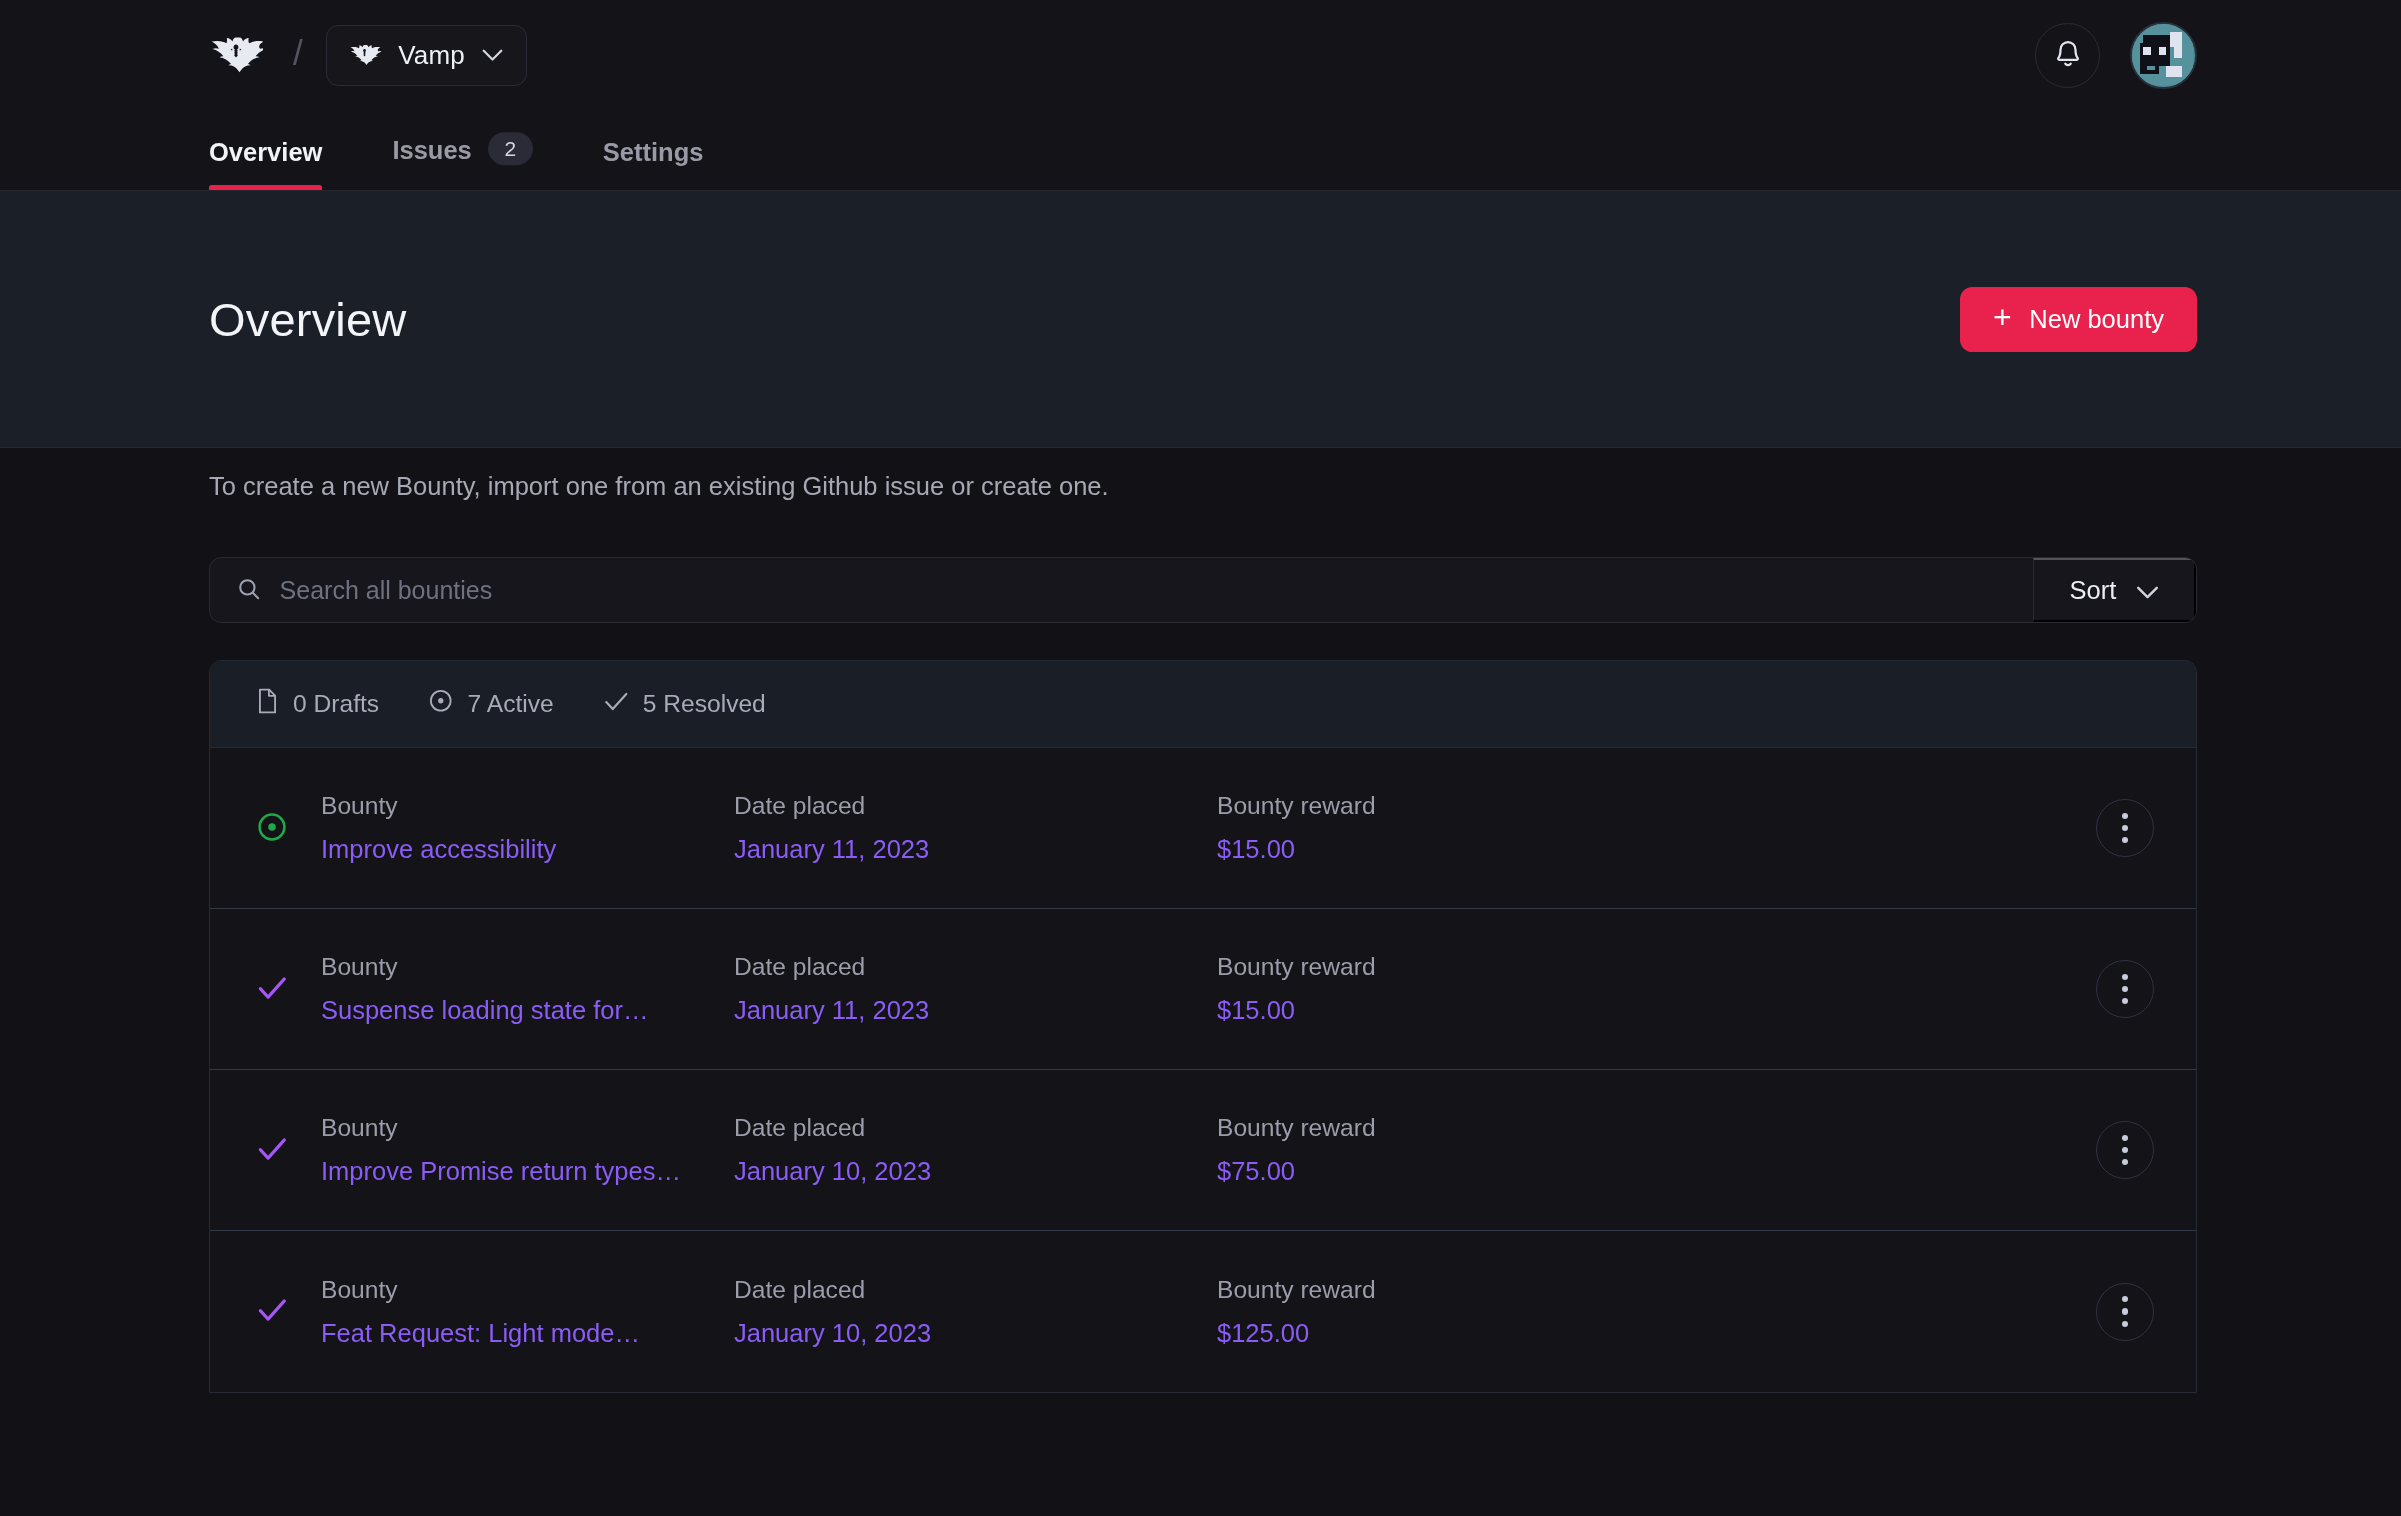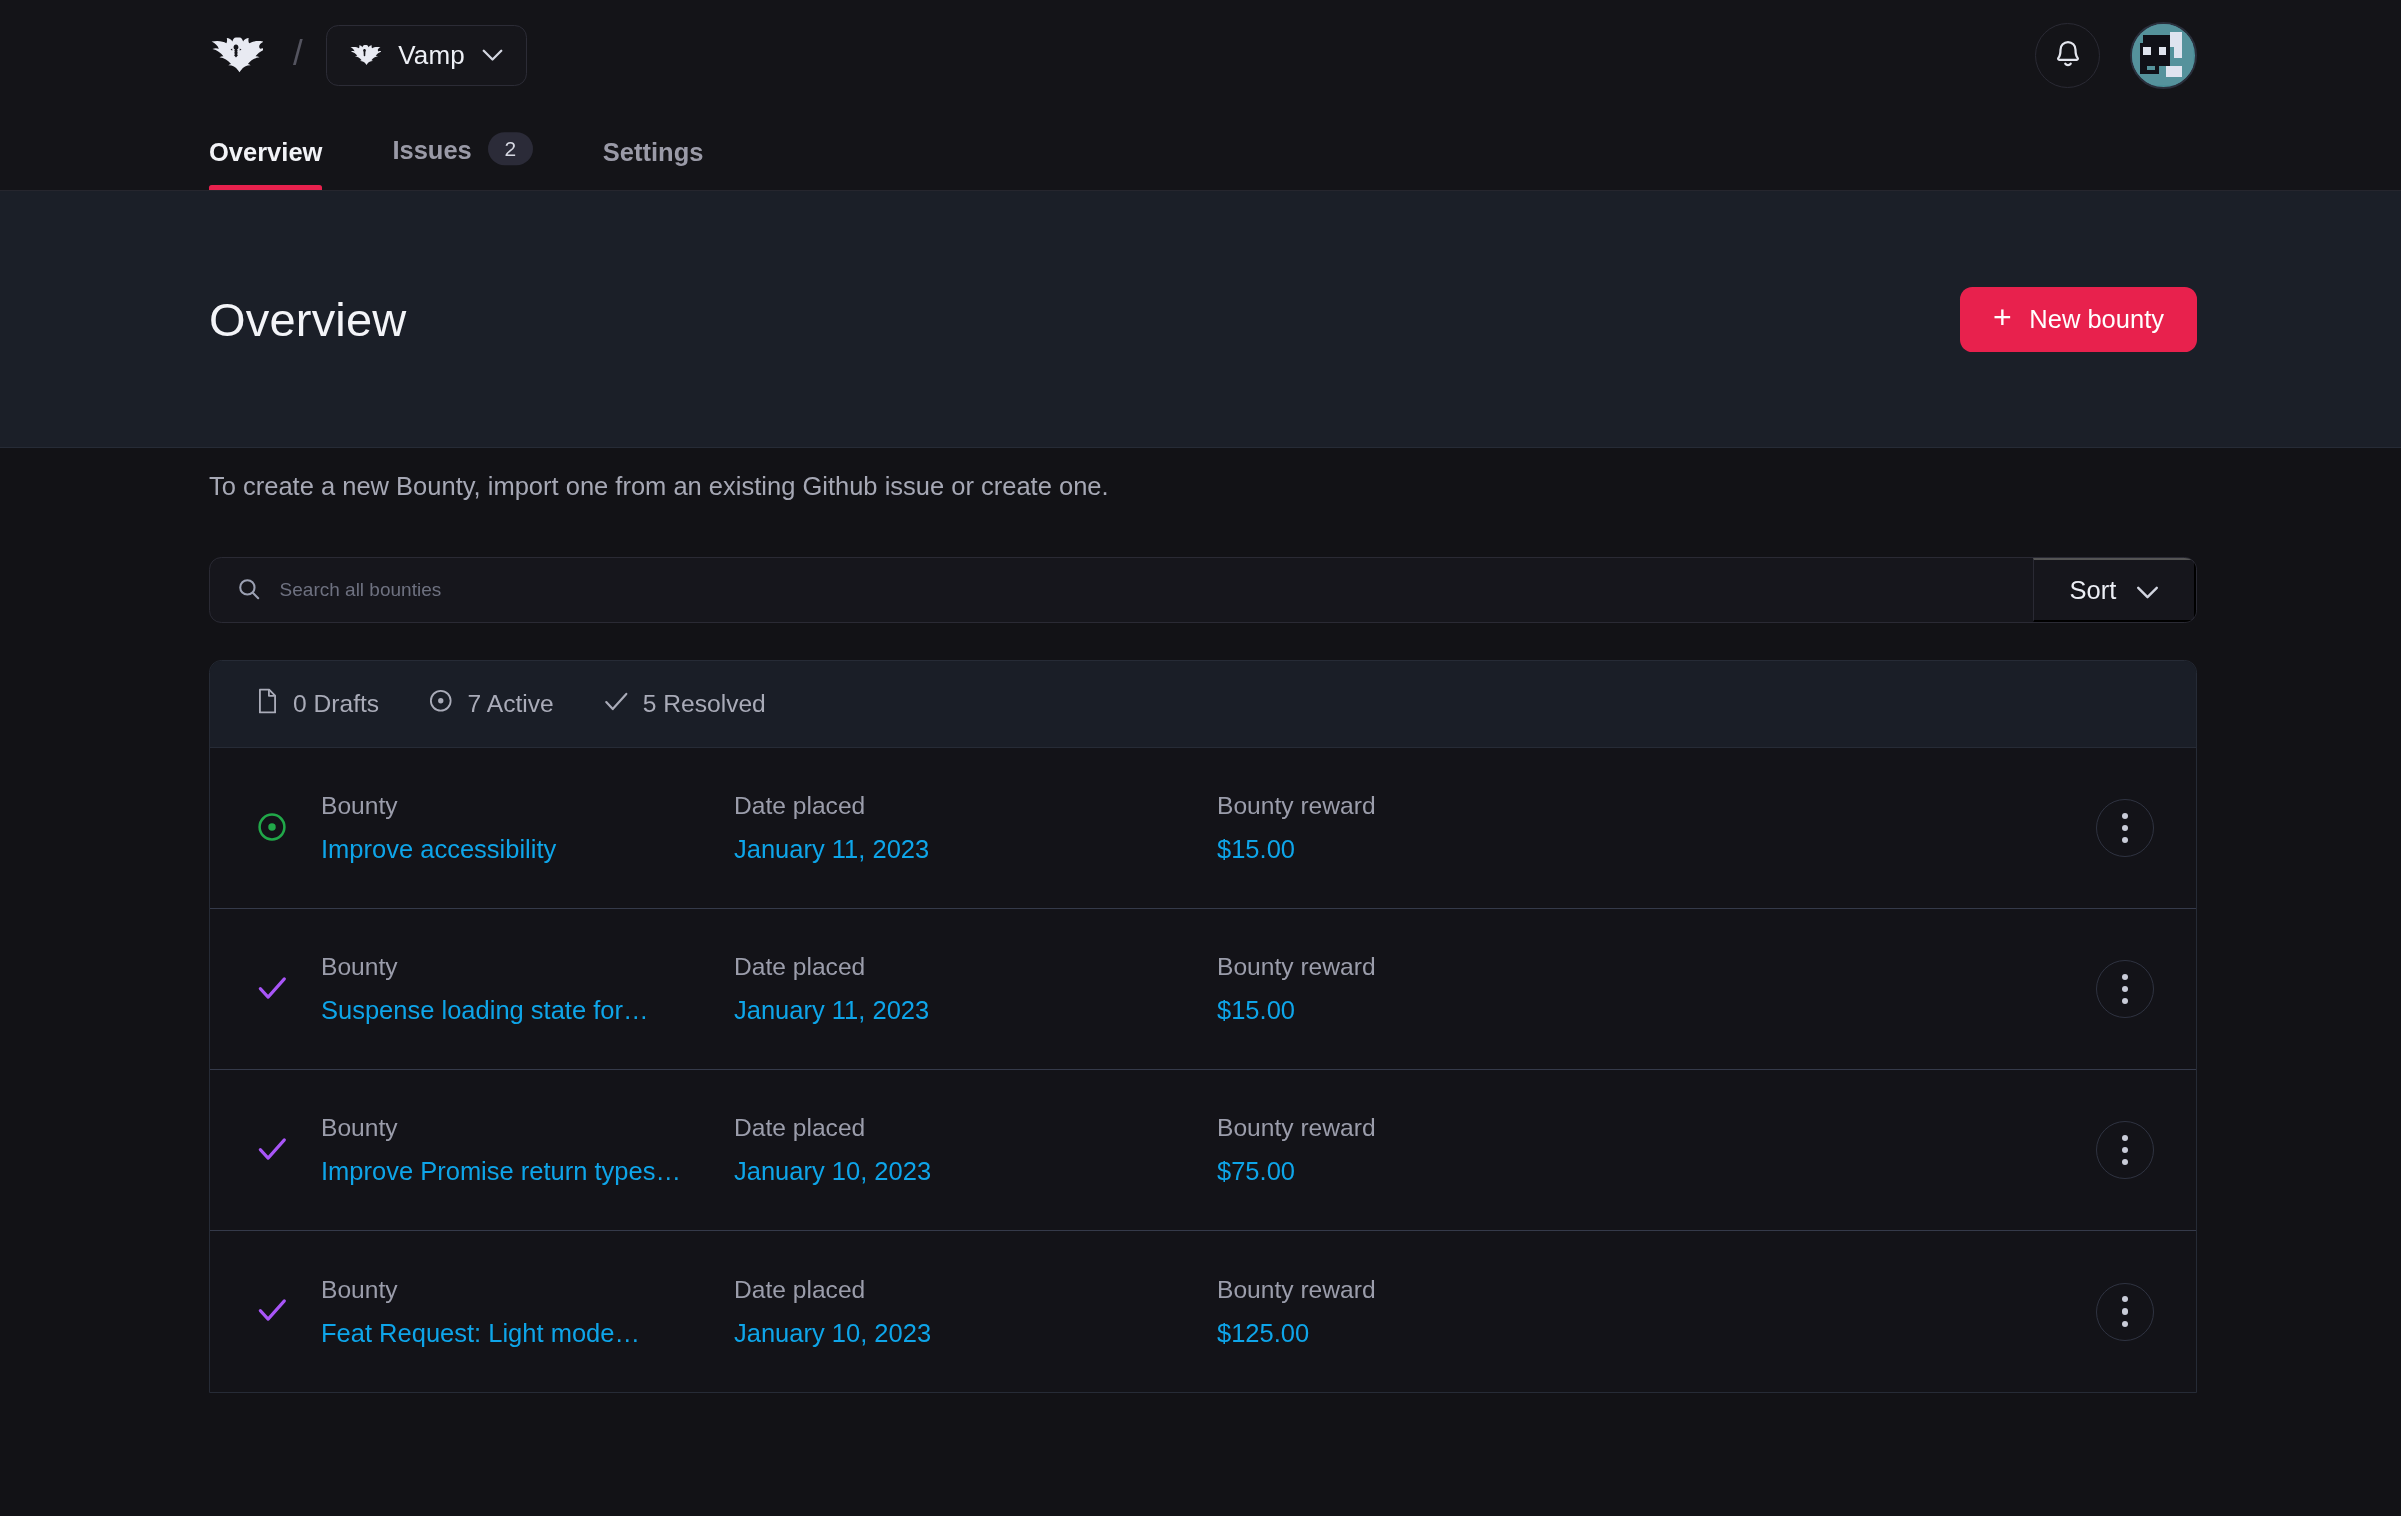--- a/index.html
+++ b/index.html
@@ -172,21 +172,21 @@
     align-items: center;
     gap: 17.6px;
     padding: 0 26px;
   }
   .search-input {
     flex: 1;
     background: transparent;
     border: none;
     outline: none;
     color: #e7e9f1;
-    font-size: 19px;
+    font-size: 25px;
     font-family: "Liberation Sans", sans-serif;
   }
   .search-input::placeholder { color: #6e7180; }
   .sort-btn {
     width: 163px;
     border-left: 0.9px solid #2a2a34;
     display: flex;
     align-items: center;
     justify-content: center;
     gap: 19.3px;
@@ -226,21 +226,21 @@
     align-items: center;
     height: 161px;
     padding: 0 42px 0 46px;
     border-bottom: 0.9px solid #353a4a;
     background: #131318;
   }
   .row:last-child { border-bottom: none; }
   .row-status { width: 65px; flex: 0 0 65px; display:flex; align-items:center; }
   .cell { display: flex; flex-direction: column; gap: 15px; }
   .cell-label { color: #9b9dab; font-size: 24.6px; }
-  .cell-value { color: #0ea5e9; font-size: 25.5px; }
+  .cell-value { color: #8b5cf6; font-size: 25.5px; }
   .cell-bounty { width: 413px; flex: 0 0 413px; }
   .cell-date { width: 483px; flex: 0 0 483px; }
   .cell-reward { flex: 1; }
   .row-menu {
     width: 58px; height: 58px;
     border-radius: 50%;
     border: 0.9px solid #2f3341;
     display: flex; flex-direction: column;
     align-items: center; justify-content: center;
     gap: 6.1px;

